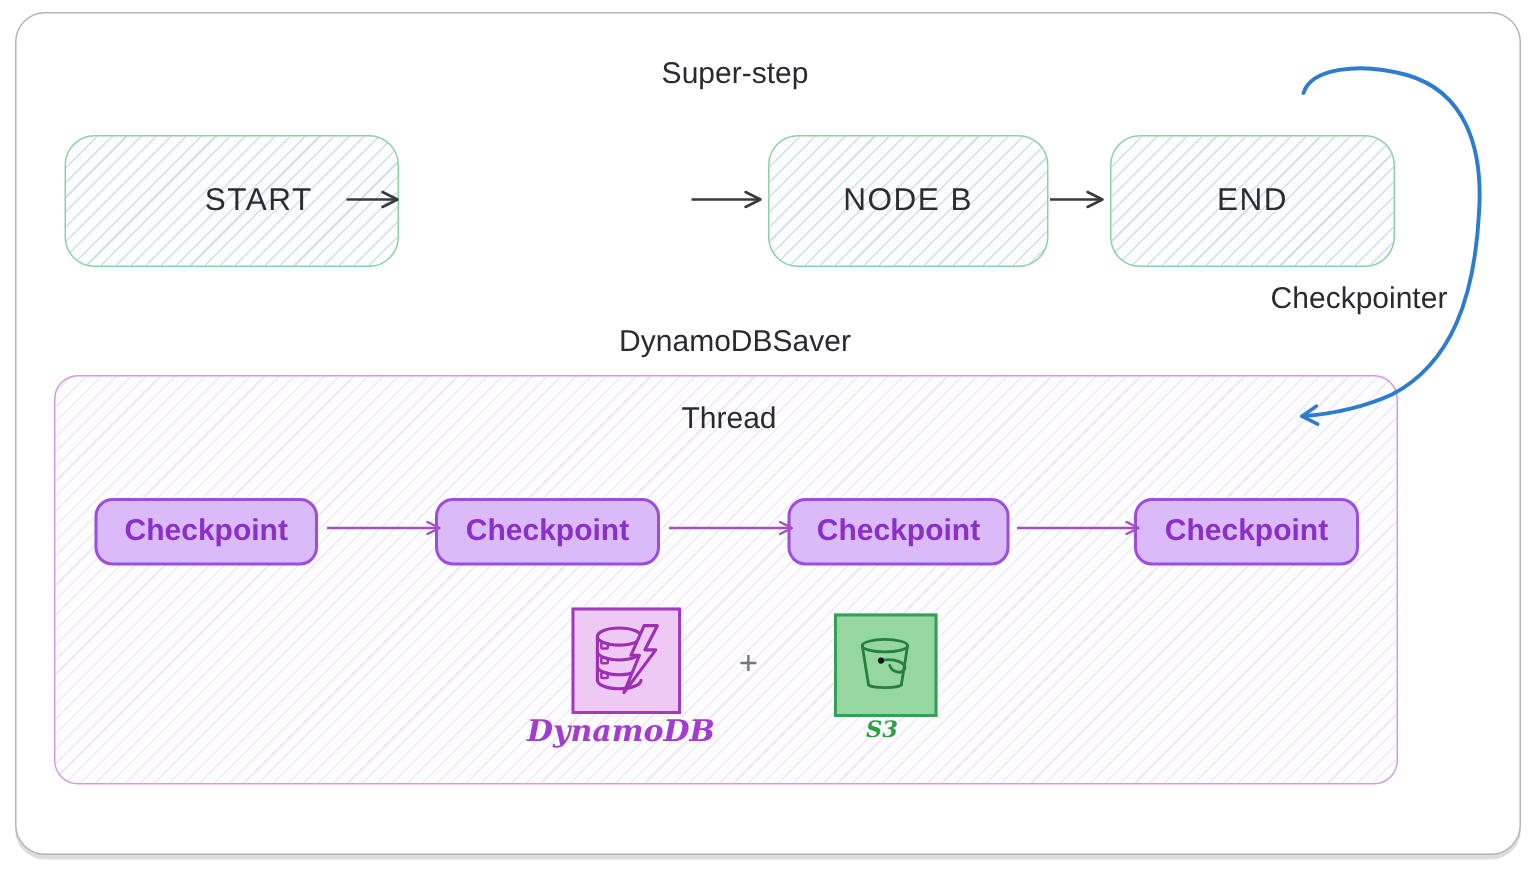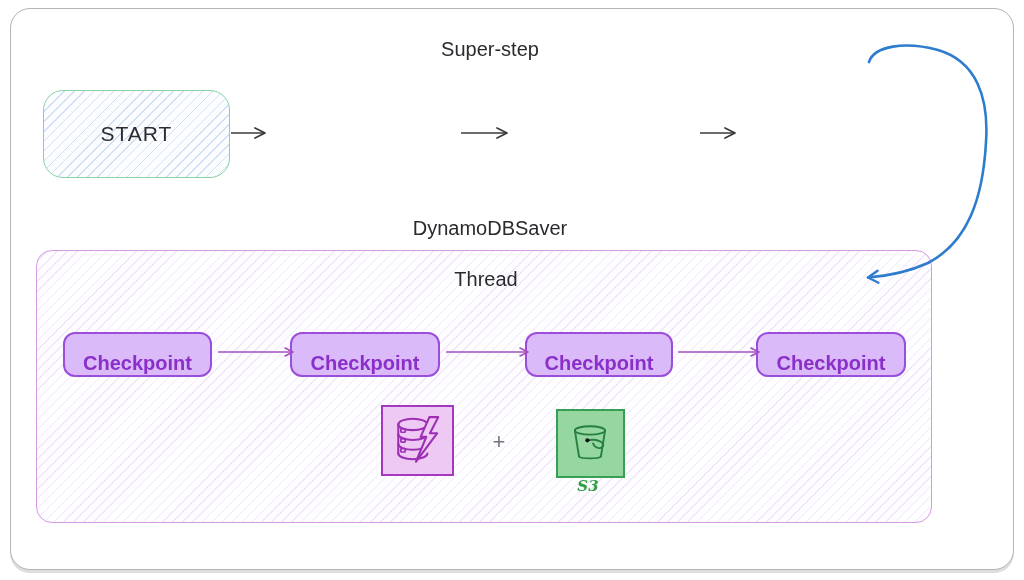--- a/index.html
+++ b/index.html
@@ -23,44 +23,51 @@
   }
   .node span{font-size:21px;letter-spacing:1px;color:#2d2d30;}
   .thread-box{
     position:absolute;left:36px;top:250px;width:894px;height:271px;
     border:1.5px solid #d49ae4;border-radius:16px;
     background-color:#fefdff;
     background-image:repeating-linear-gradient(135deg, rgba(186,126,222,0.18) 0 1px, transparent 1px 7px);
   }
   .checkpoint{
     position:absolute;top:81px;height:41px;border:2px solid #9b4ddb;border-radius:12px;
-    background:#dabaf8;display:flex;align-items:flex-end;justify-content:center;
+    background:#dabaf8;display:flex;align-items:center;justify-content:center;
   }
   .checkpoint span{font-size:20px;font-weight:700;color:#8b2fc9;}
   .icon-square{position:absolute;display:flex;align-items:center;justify-content:center;}
   .ddb-square{left:344px;top:154px;width:69px;height:67px;background:#eec9f3;border:2px solid #a438c0;}
   .s3-square{left:519px;top:158px;width:65px;height:65px;background:#95d6a1;border:2px solid #35a055;}
   .hand{font-family:"DejaVu Serif",serif;font-style:italic;font-weight:700;}
   .ddb-label{font-size:20px;color:#a43bd0;}
   .s3-label{font-size:15px;color:#2f9e44;}
   .plus{font-size:22px;font-weight:400;color:#75757d;}
   svg.arrows{position:absolute;left:0;top:0;pointer-events:none;}
 </style>
 </head>
 <body>
 
 <div class="canvas">
   <div class="frame"></div>
 
   <div class="label title-text" style="left:490px;top:38px;">Super-step</div>
 
-  <div class="node" style="left:43px;top:90px;width:185px;">
+  <div class="node" style="left:43px;top:90px;width:185px;padding-left:36px;">
     <span>START</span>
   </div>
+  <div class="node" style="left:512px;top:90px;width:185px;">
+    <span>NODE B</span>
+  </div>
+  <div class="node" style="left:740px;top:90px;width:188px;">
+    <span>END</span>
+  </div>
 
+  <div class="label title-text" style="left:906px;top:188px;">Checkpointer</div>
 
   <div class="label title-text" style="left:490px;top:217px;">DynamoDBSaver</div>
 
   <div class="thread-box">
     <div class="label title-text" style="left:449px;top:17px;">Thread</div>
 
     <div class="checkpoint" style="left:26px;width:145px;">
       <span>Checkpoint</span>
     </div>
     <div class="checkpoint" style="left:253px;width:146px;">
@@ -80,20 +87,21 @@
         <path d="M35 9 V16"></path>
         <path d="M7 18.5 c0 3 6.3 5.5 14 5.5 c7.7 0 14 -2.5 14 -5.5"></path>
         <path d="M7 28 c0 3 6.3 5.5 14 5.5 c7.7 0 14 -2.5 14 -5.5"></path>
         <path d="M7 37 c0 3 6.3 5.5 14 5.5 c7.7 0 14 -2.5 14 -5.5"></path>
         <rect x="9.5" y="13.2" width="4.2" height="3.4" rx="0.6" stroke-width="1.6"></rect>
         <rect x="9.5" y="22.7" width="4.2" height="3.4" rx="0.6" stroke-width="1.6"></rect>
         <rect x="9.5" y="32.2" width="4.2" height="3.4" rx="0.6" stroke-width="1.6"></rect>
         <path d="M37 2 L28.5 21 L34 21 L24 45 L44.5 17.5 L37.5 17.5 L45.5 2 Z" fill="#eec9f3"></path>
       </svg>
     </div>
+    <div class="label hand ddb-label" style="left:377px;top:224px;">DynamoDB</div>
 
     <div class="label plus" style="left:462px;top:178px;">+</div>
 
     <div class="icon-square s3-square">
       <svg width="50" height="50" viewBox="0 0 48 48" fill="none" stroke="#267f42" stroke-width="1.8" stroke-linecap="round">
         <ellipse cx="23" cy="11" rx="14.5" ry="4"></ellipse>
         <path d="M8.5 11 L12.5 36"></path>
         <path d="M37.5 11 L33.5 36"></path>
         <path d="M12.5 36 c2 2.4 19 2.4 21 0"></path>
         <path d="M20.5 20.5 C30 18.5 37 22.5 35.5 26 C34 29.5 27.5 28 26 23.5"></path>

